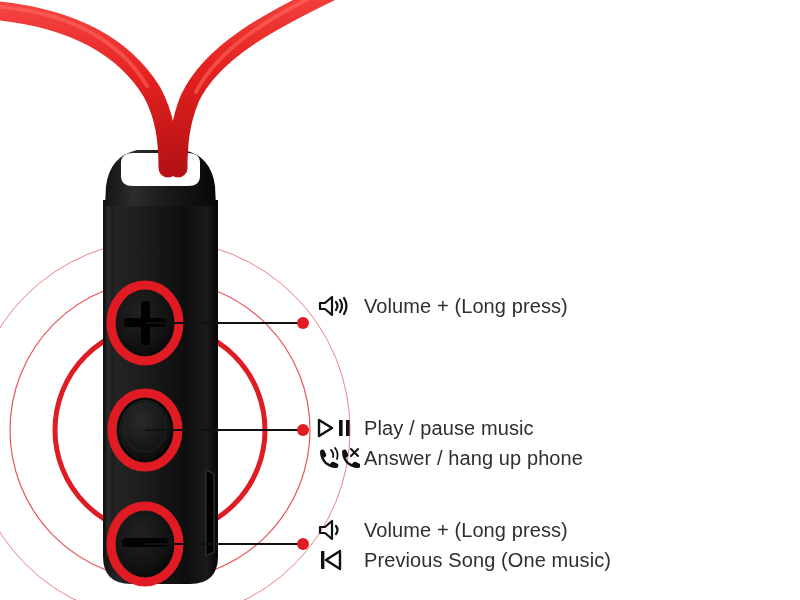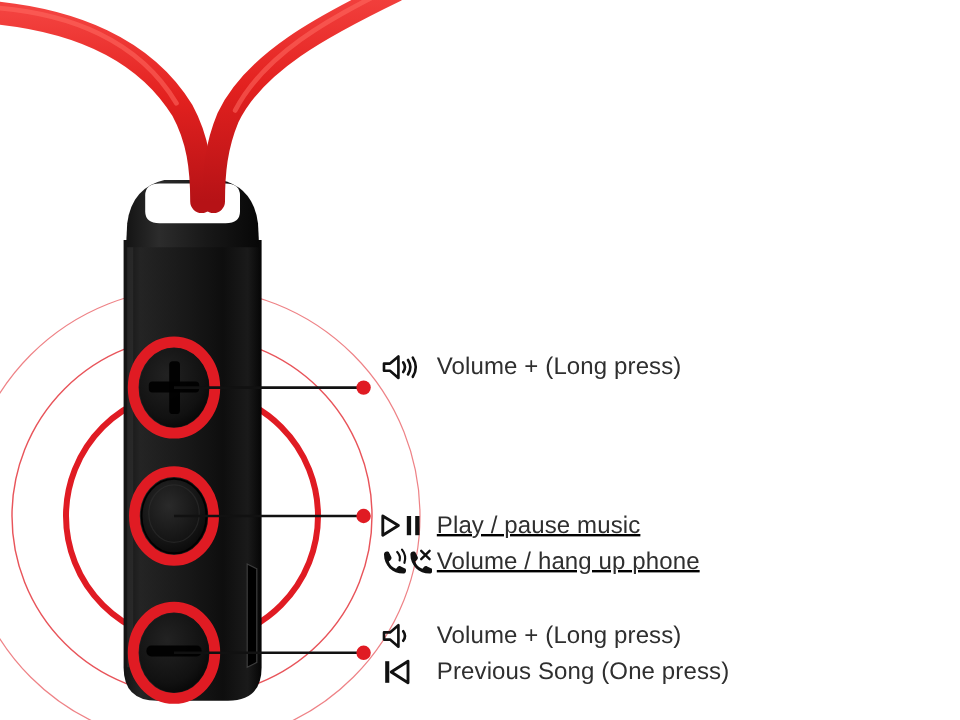--- a/index.html
+++ b/index.html
@@ -59,21 +59,21 @@
     align-items: center;
     justify-content: flex-start;
   }
   .callout-text {
     font-size: 20px;
     color: #2f2f2f;
     letter-spacing: 0.1px;
     line-height: 26px;
   }
   #callout-1 { left: 318px; top: 291px; }
-  #callout-2 { left: 316px; top: 423px; text-decoration: underline; }
+  #callout-2 { left: 316px; top: 413px; }
   #callout-3 { left: 318px; top: 515px; }
   #callout-2 .callout-icon { width: 48px; min-width: 48px; }
 </style>
 </head>
 <body>
 
 <div id="stage">
 
   <svg class="waves-svg" viewBox="0 0 800 600">
     <circle cx="160" cy="430" r="190" fill="none" stroke="#E01B23" stroke-width="1" opacity="0.55"></circle>
@@ -202,39 +202,39 @@
               <path d="M4,6 C4,4 6,3 8,4 L10,8 C11,10 9,11 8,12 C9,15 11,17 14,18 C15,17 16,15 18,16 L22,18 C23,20 22,22 20,22 C11,22 4,15 4,6 Z" fill="#111"></path>
               <path d="M15,4 Q18,7 17,11" fill="none" stroke="#111" stroke-width="1.8" stroke-linecap="round"></path>
               <path d="M19,2 Q23,7 21,13" fill="none" stroke="#111" stroke-width="1.8" stroke-linecap="round"></path>
             </g>
             <g transform="translate(22,0)">
               <path d="M4,6 C4,4 6,3 8,4 L10,8 C11,10 9,11 8,12 C9,15 11,17 14,18 C15,17 16,15 18,16 L22,18 C23,20 22,22 20,22 C11,22 4,15 4,6 Z" fill="#111"></path>
               <path d="M13,3 L20,10 M20,3 L13,10" stroke="#111" stroke-width="2" stroke-linecap="round"></path>
             </g>
           </svg>
         </span>
-        <span class="callout-text">Volume / hang up phone</span>
+        <span class="callout-text">Answer / hang up phone</span>
       </div>
     </div>
 
     <div class="callout" id="callout-3">
       <div class="callout-line">
         <span class="callout-icon">
           <svg width="34" height="24" viewBox="0 0 34 24">
             <path d="M2,9 L7,9 L14,3 L14,21 L7,15 L2,15 Z" fill="none" stroke="#111" stroke-width="2.2" stroke-linejoin="round"></path>
             <path d="M18,8 Q21,12 18,16" fill="none" stroke="#111" stroke-width="2.2" stroke-linecap="round"></path>
           </svg>
         </span>
         <span class="callout-text">Volume + (Long press)</span>
       </div>
       <div class="callout-line">
         <span class="callout-icon">
           <svg width="34" height="24" viewBox="0 0 34 24">
             <rect x="3" y="3" width="3.4" height="18" fill="#111"></rect>
             <path d="M22,3 L8,12 L22,21 Z" fill="none" stroke="#111" stroke-width="2.4" stroke-linejoin="round"></path>
           </svg>
         </span>
-        <span class="callout-text">Previous Song (One press)</span>
+        <span class="callout-text">Previous Song (One music)</span>
       </div>
     </div>
 
   </div>
 </div>
 
 </body></html>

